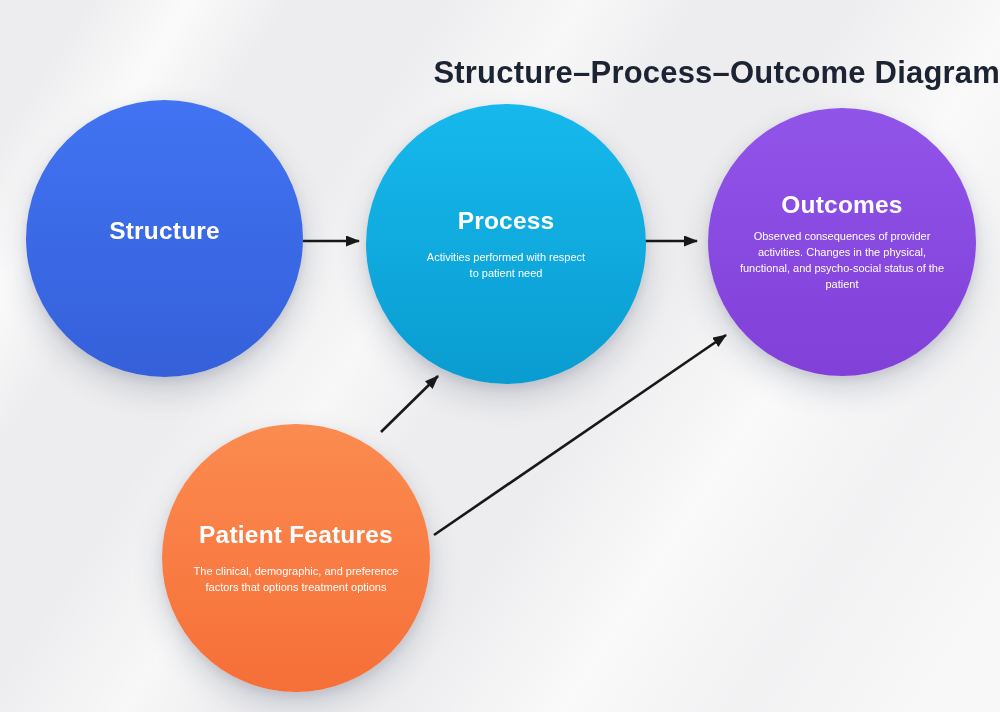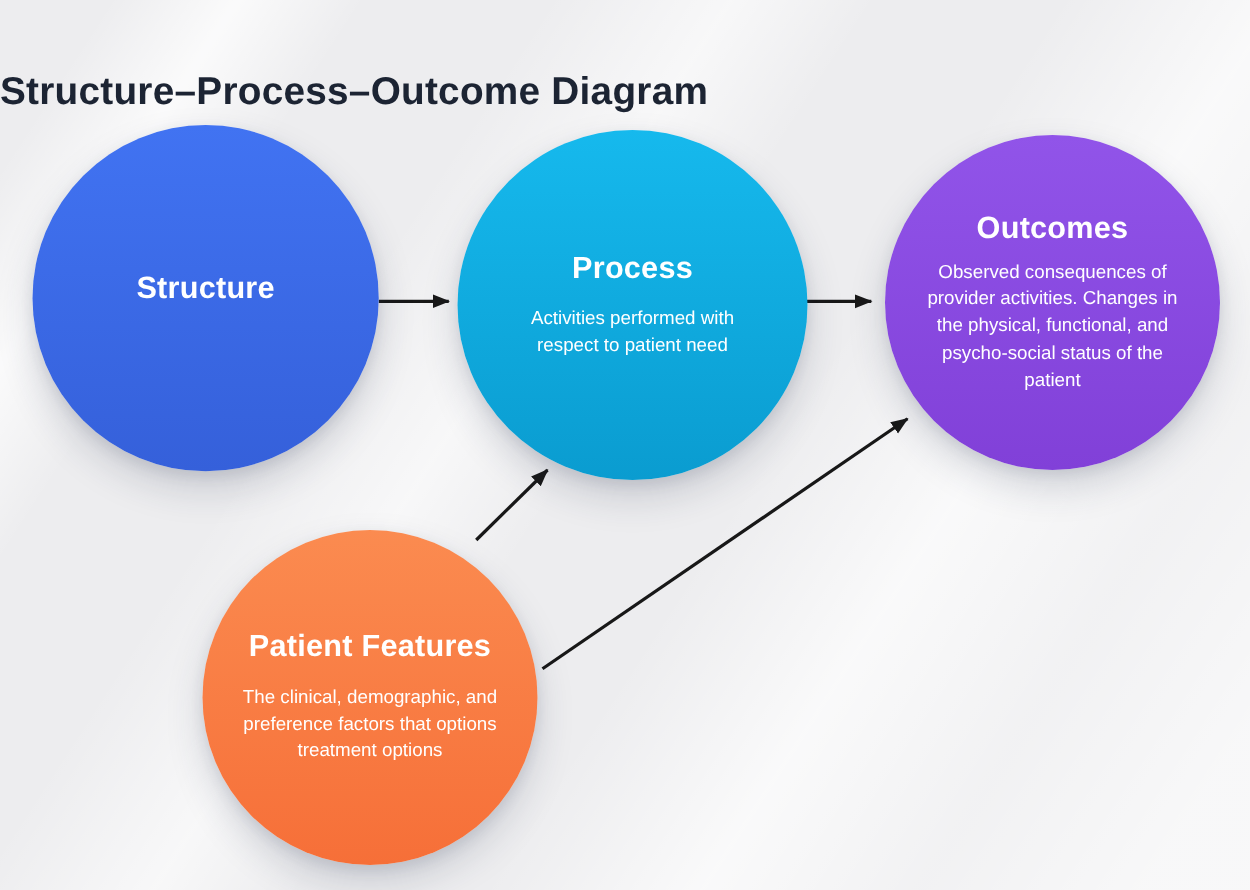--- a/index.html
+++ b/index.html
@@ -24,21 +24,21 @@
         rgba(255,255,255,0) 58%,
         rgba(255,255,255,0.7) 70%,
         rgba(255,255,255,0.25) 82%,
         rgba(255,255,255,0.6) 94%);
   }
   .page-title {
     position: absolute;
     top: 34px;
     left: 0;
     width: 100%;
-    text-align: left;
+    text-align: right;
     font-size: 31px;
     font-weight: 700;
     letter-spacing: 0.2px;
     color: #1c2433;
   }
   .node {
     position: absolute;
     border-radius: 50%;
     display: flex;
     flex-direction: column;
@@ -49,21 +49,21 @@
     box-shadow: 0 14px 30px rgba(40,50,80,0.18), 0 4px 10px rgba(40,50,80,0.10);
   }
   .node h2 {
     margin: 0 0 15px 0;
     font-size: 24.5px;
     font-weight: 700;
     letter-spacing: 0.2px;
   }
   .node p {
     margin: 0;
-    font-size: 15px;
+    font-size: 11px;
     line-height: 1.45;
     font-weight: 400;
   }
   .node-structure { left: 26px;  top: 100px; width: 277px; height: 277px; }
   .node-process   { left: 366px; top: 104px; width: 280px; height: 280px; }
   .node-outcomes  { left: 708px; top: 108px; width: 268px; height: 268px; }
   .node-patient   { left: 162px; top: 424px; width: 268px; height: 268px; }
 
   .node-structure p { width: 185px; }
   .node-process p   { width: 168px; }

